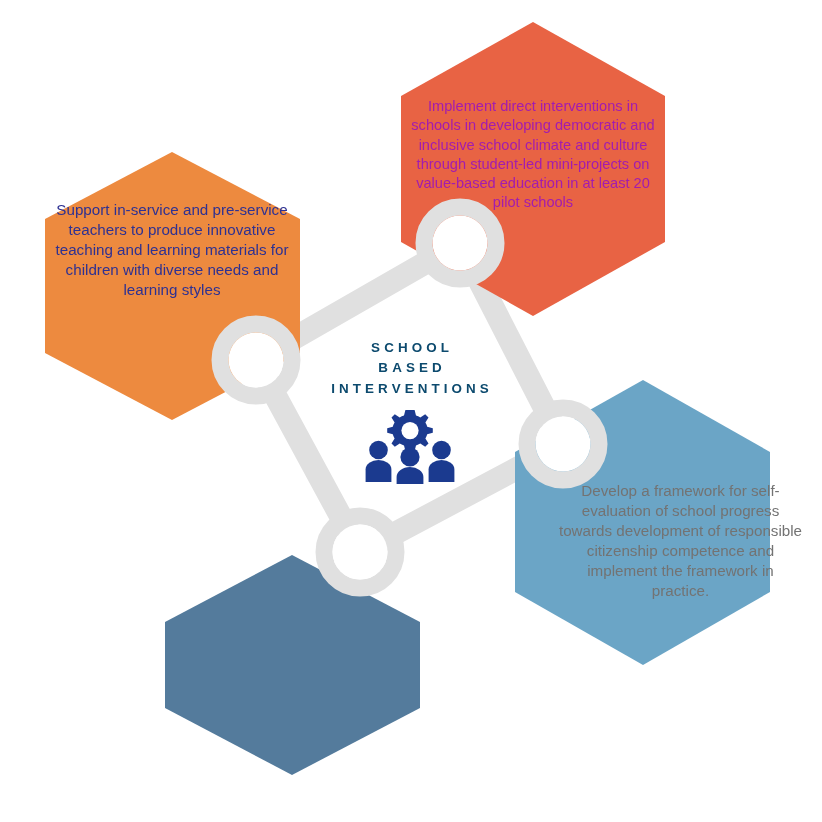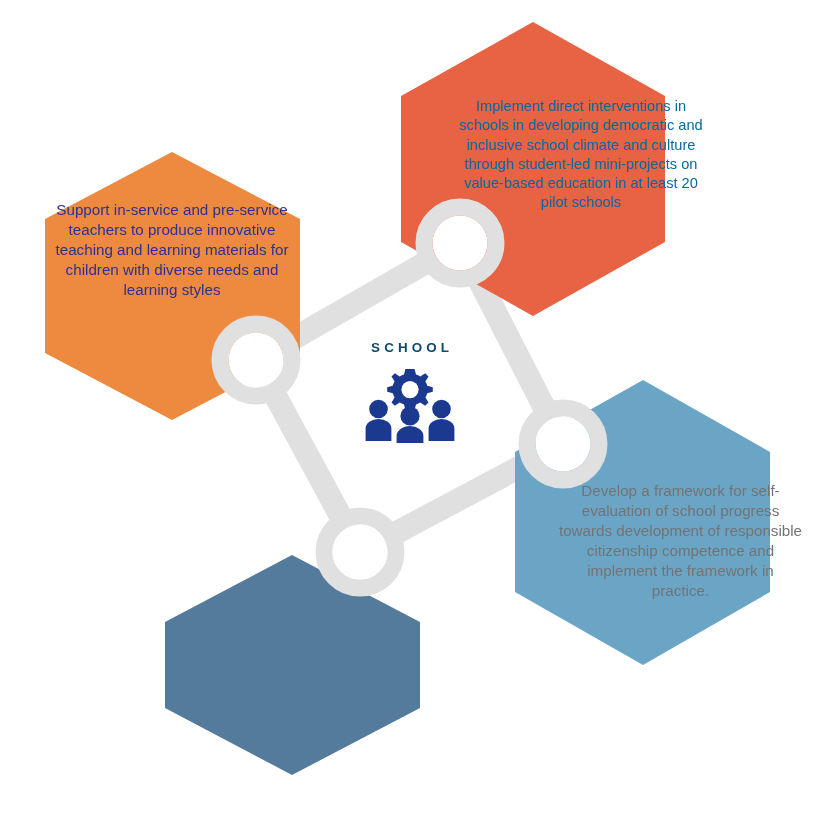--- a/index.html
+++ b/index.html
@@ -37,22 +37,21 @@
     width: 240px;
     font-size: 15.2px;
     color: #2e3192;
     text-align: center;
   }
   #hex-text-topright {
     left: 407px;
     top: 97px;
     width: 252px;
     font-size: 14.6px;
-    color: #0369a1;
-    margin-left: 48px;
+    color: #a21caf;
   }
   #hex-text-bottomleft {
     left: 172px;
     top: 605px;
     width: 243px;
     font-size: 15.2px;
     color: #ffffff;
   }
   #hex-text-bottomright {
     left: 558px;
@@ -121,20 +120,22 @@
 
   <div class="hex-text" id="hex-text-topleft">Support in-service and pre-service teachers to produce innovative teaching and learning materials for children with diverse needs and learning styles</div>
 
   <div class="hex-text" id="hex-text-topright">Implement direct interventions in schools in developing democratic and inclusive school climate and culture through student-led mini-projects on value-based education in at least 20 pilot schools</div>
 
 
   <div class="hex-text" id="hex-text-bottomright">Develop a framework for self-evaluation of school progress towards development of responsible citizenship competence and implement the framework in practice.</div>
 
   <div id="center-block">
     <div class="center-title-line">SCHOOL</div>
+    <div class="center-title-line">BASED</div>
+    <div class="center-title-line">INTERVENTIONS</div>
 
     <div id="center-icon">
       <svg width="96" height="74" viewBox="0 0 96 74">
 
         <g fill="#1b3a8f">
           <path d="M48 0
                    l4.6 0 1.4 5.6 a15.4 15.4 0 0 1 4.3 1.8 l4.9-3.1 3.3 3.3 -3.1 4.9
                    a15.4 15.4 0 0 1 1.8 4.3 l5.6 1.4 0 4.6 -5.6 1.4
                    a15.4 15.4 0 0 1-1.8 4.3 l3.1 4.9 -3.3 3.3 -4.9-3.1
                    a15.4 15.4 0 0 1-4.3 1.8 l-1.4 5.6 -4.6 0 -4.6 0 -1.4-5.6

